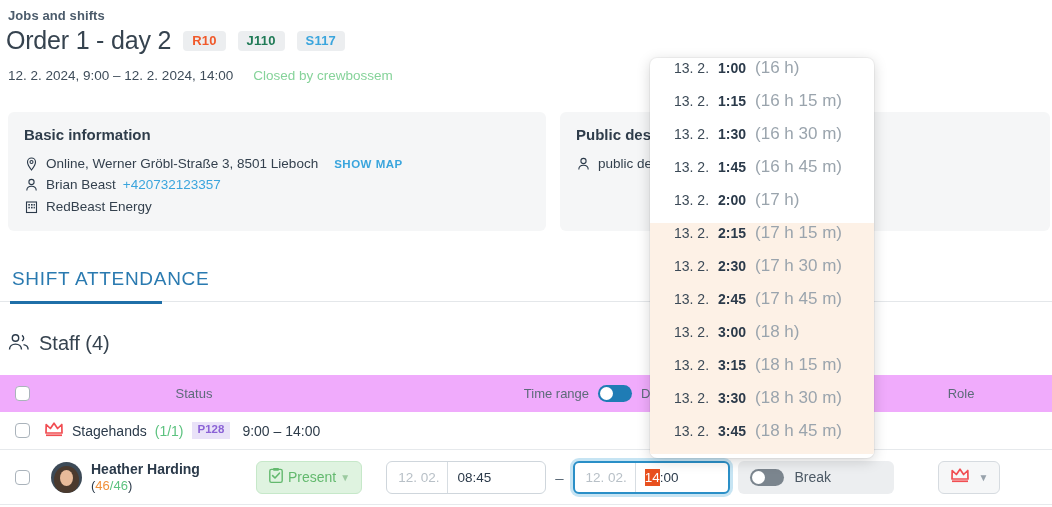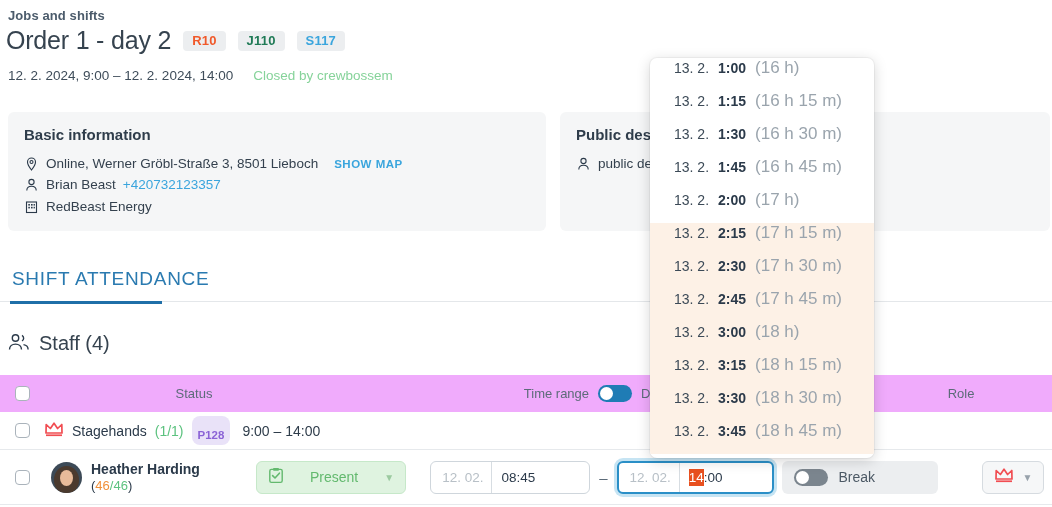--- a/index.html
+++ b/index.html
@@ -112,38 +112,38 @@
     border-bottom: 1px solid #e6e9ec; background: #fff;
   }
   .row.group { height: 38px; }
   .row.staff { height: 55px; }
 
   .group-main { display: flex; align-items: center; gap: 8px; font-size: 14px; }
   .crown { color: #f14d52; }
   .cnt-green { color: #5cc27f; }
   .cnt-orange { color: #f0903a; }
   .badge-p {
-    background: #e9e2f8; color: #8b63d6; border-radius: 8px;
-    font-size: 11.5px; font-weight: bold; padding: 14px 6px 3px; line-height: 1;
+    background: #e9e2f8; color: #8b63d6; border-radius: 0;
+    font-size: 11.5px; font-weight: bold; padding: 2px 6px 3px; line-height: 1;
   }
   .group-time { font-size: 14px; color: #2f3d4b; margin-left: 4px; }
 
   .avatar-cell { width: 44px; display: flex; justify-content: center; }
   .avatar {
     width: 31px; height: 31px; border-radius: 50%;
     background: #3c4a57; position: relative; overflow: hidden;
   }
   .avatar .hair { position:absolute; left:3px; top:4px; width:25px; height:27px; border-radius:50% 50% 45% 45%; background:#4b3a2e; }
   .avatar .face { position:absolute; left:9px; top:8px; width:13px; height:16px; border-radius:50%; background:#e8bb9a; }
   .name-cell { width: 162px; padding-left: 3px; }
   .name { font-size: 14px; font-weight: bold; color: #2b3a4a; line-height: 1.25; }
   .subcnt { font-size: 13px; }
 
   .pill {
-    display: flex; align-items: center; gap: 26px;
+    display: flex; align-items: center; gap: 4px;
     background: #dff3e0; border: 1px solid #c6e8c9; border-radius: 6px;
     height: 33px; padding: 0 11px; color: #63b96e; font-size: 14px; text-align: right;
   }
   .chev { font-size: 10px; color: #9ccaa0; }
 
   .time-input {
     display: flex; align-items: center;
     border: 1px solid #cfd6dc; border-radius: 6px;
     height: 33px; background: #fff; overflow: hidden;
   }

